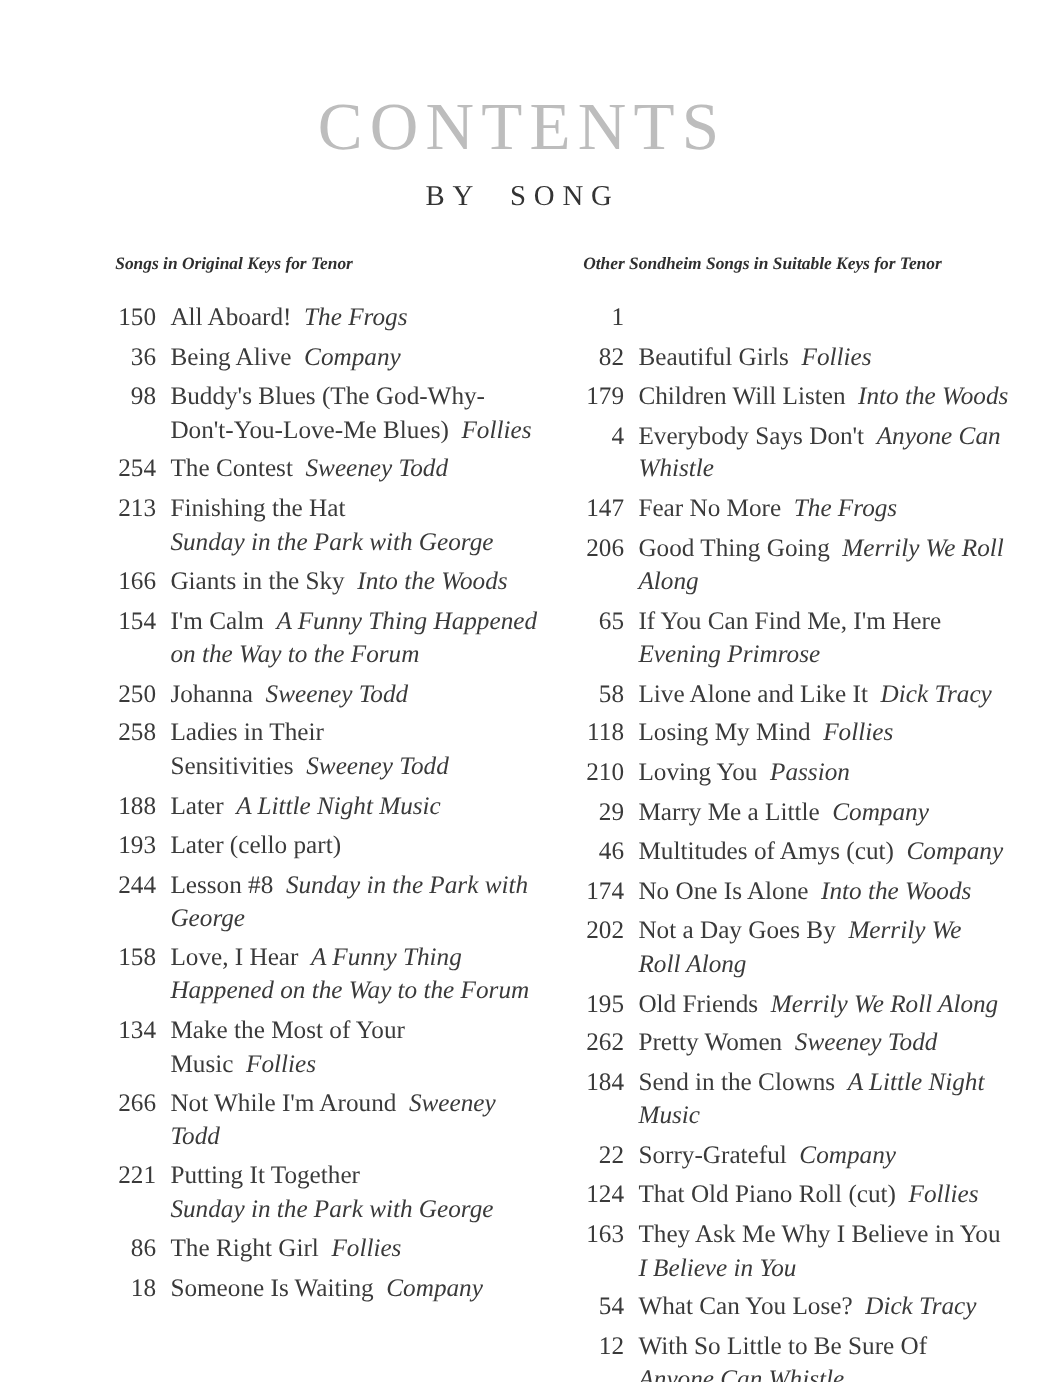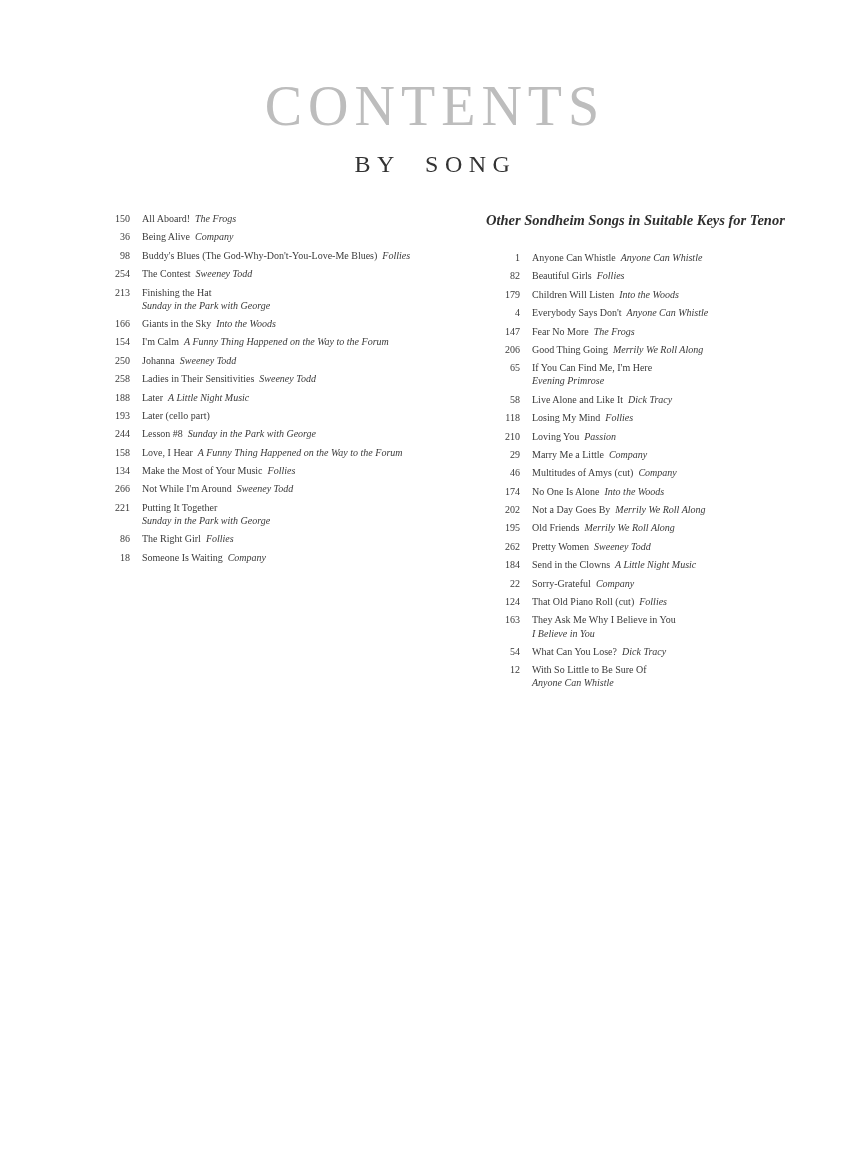--- a/index.html
+++ b/index.html
@@ -74,21 +74,21 @@
 
   .entries {
     list-style: none;
     margin: 0;
     padding: 0;
   }
   .entry {
     display: flex;
     align-items: flex-start;
     margin-bottom: 5.2px;
-    font-size: 10px;
+    font-size: 21px;
     line-height: 1.32;
   }
   .entry-page {
     flex: 0 0 34px;
     text-align: right;
     padding-right: 12px;
     color: #3a3a3a;
     font-variant-numeric: lining-nums;
   }
   .entry-text {
@@ -112,20 +112,21 @@
 
 <div class="page">
 
   <div class="masthead">
     <h1 class="contents-title">CONTENTS</h1>
     <div class="by-song">BY  SONG</div>
   </div>
 
   <div class="columns">
     <div class="column column-left">
+      <div class="col-header">Songs in Original Keys for Tenor</div>
       <ul class="entries">
           <li class="entry">
             <span class="entry-page">150</span>
             <span class="entry-text"><span class="song-title">All Aboard!</span><span class="show-name inline">The Frogs</span></span>
           </li>
           <li class="entry">
             <span class="entry-page">36</span>
             <span class="entry-text"><span class="song-title">Being Alive</span><span class="show-name inline">Company</span></span>
           </li>
           <li class="entry">
@@ -192,21 +193,20 @@
             <span class="entry-page">18</span>
             <span class="entry-text"><span class="song-title">Someone Is Waiting</span><span class="show-name inline">Company</span></span>
           </li>
         </ul>
     </div>
     <div class="column column-right">
       <div class="col-header">Other Sondheim Songs in Suitable Keys for Tenor</div>
       <ul class="entries">
           <li class="entry">
             <span class="entry-page">1</span>
-            <span class="entry-text"><span class="song-title">Anyone Can Whistle</span><span class="show-name inline">Anyone Can Whistle</span></span>
           </li>
           <li class="entry">
             <span class="entry-page">82</span>
             <span class="entry-text"><span class="song-title">Beautiful Girls</span><span class="show-name inline">Follies</span></span>
           </li>
           <li class="entry">
             <span class="entry-page">179</span>
             <span class="entry-text"><span class="song-title">Children Will Listen</span><span class="show-name inline">Into the Woods</span></span>
           </li>
           <li class="entry">

